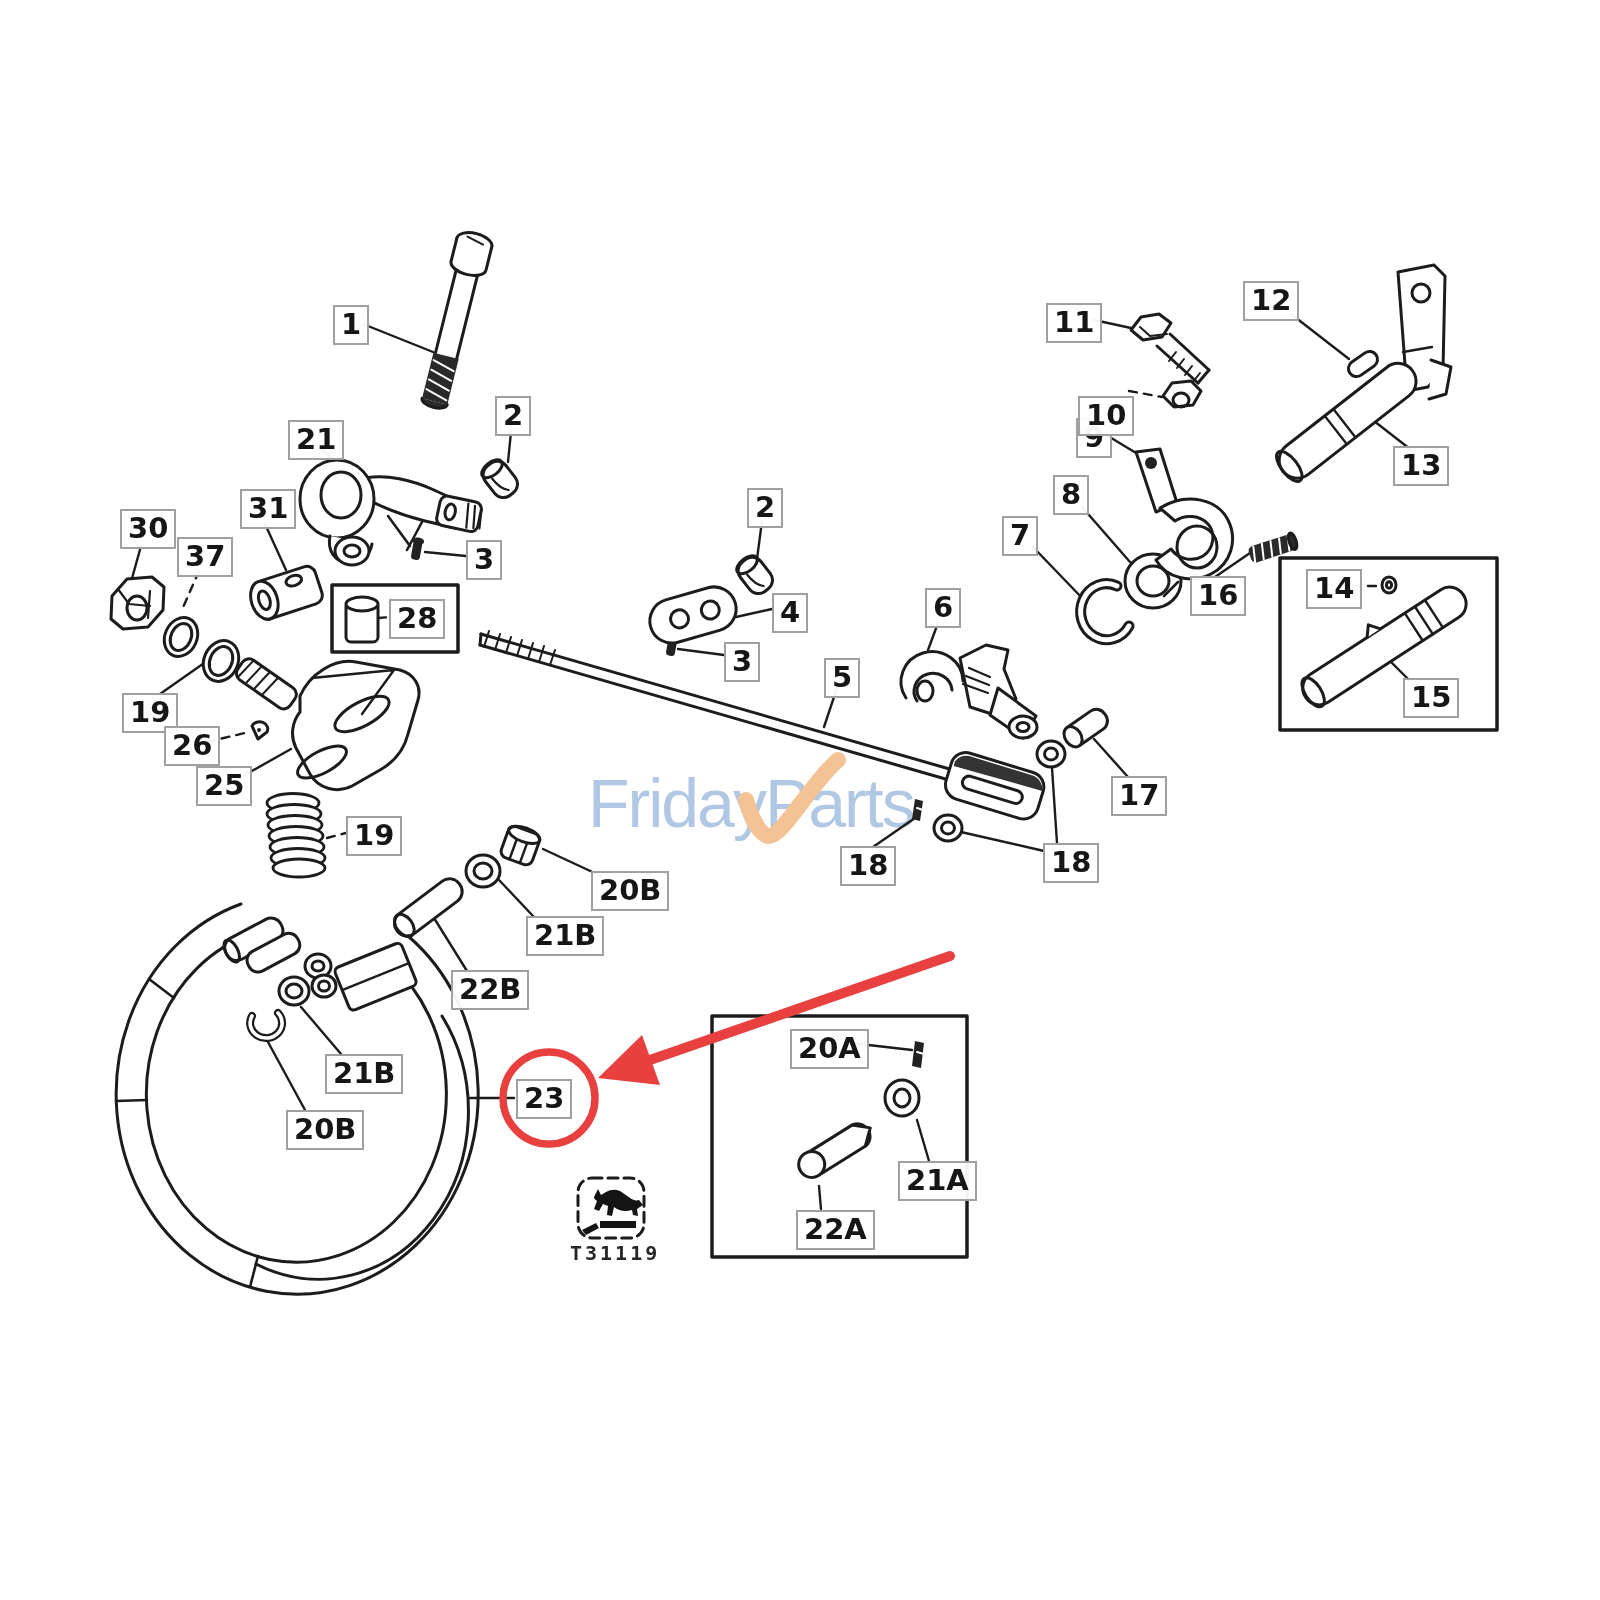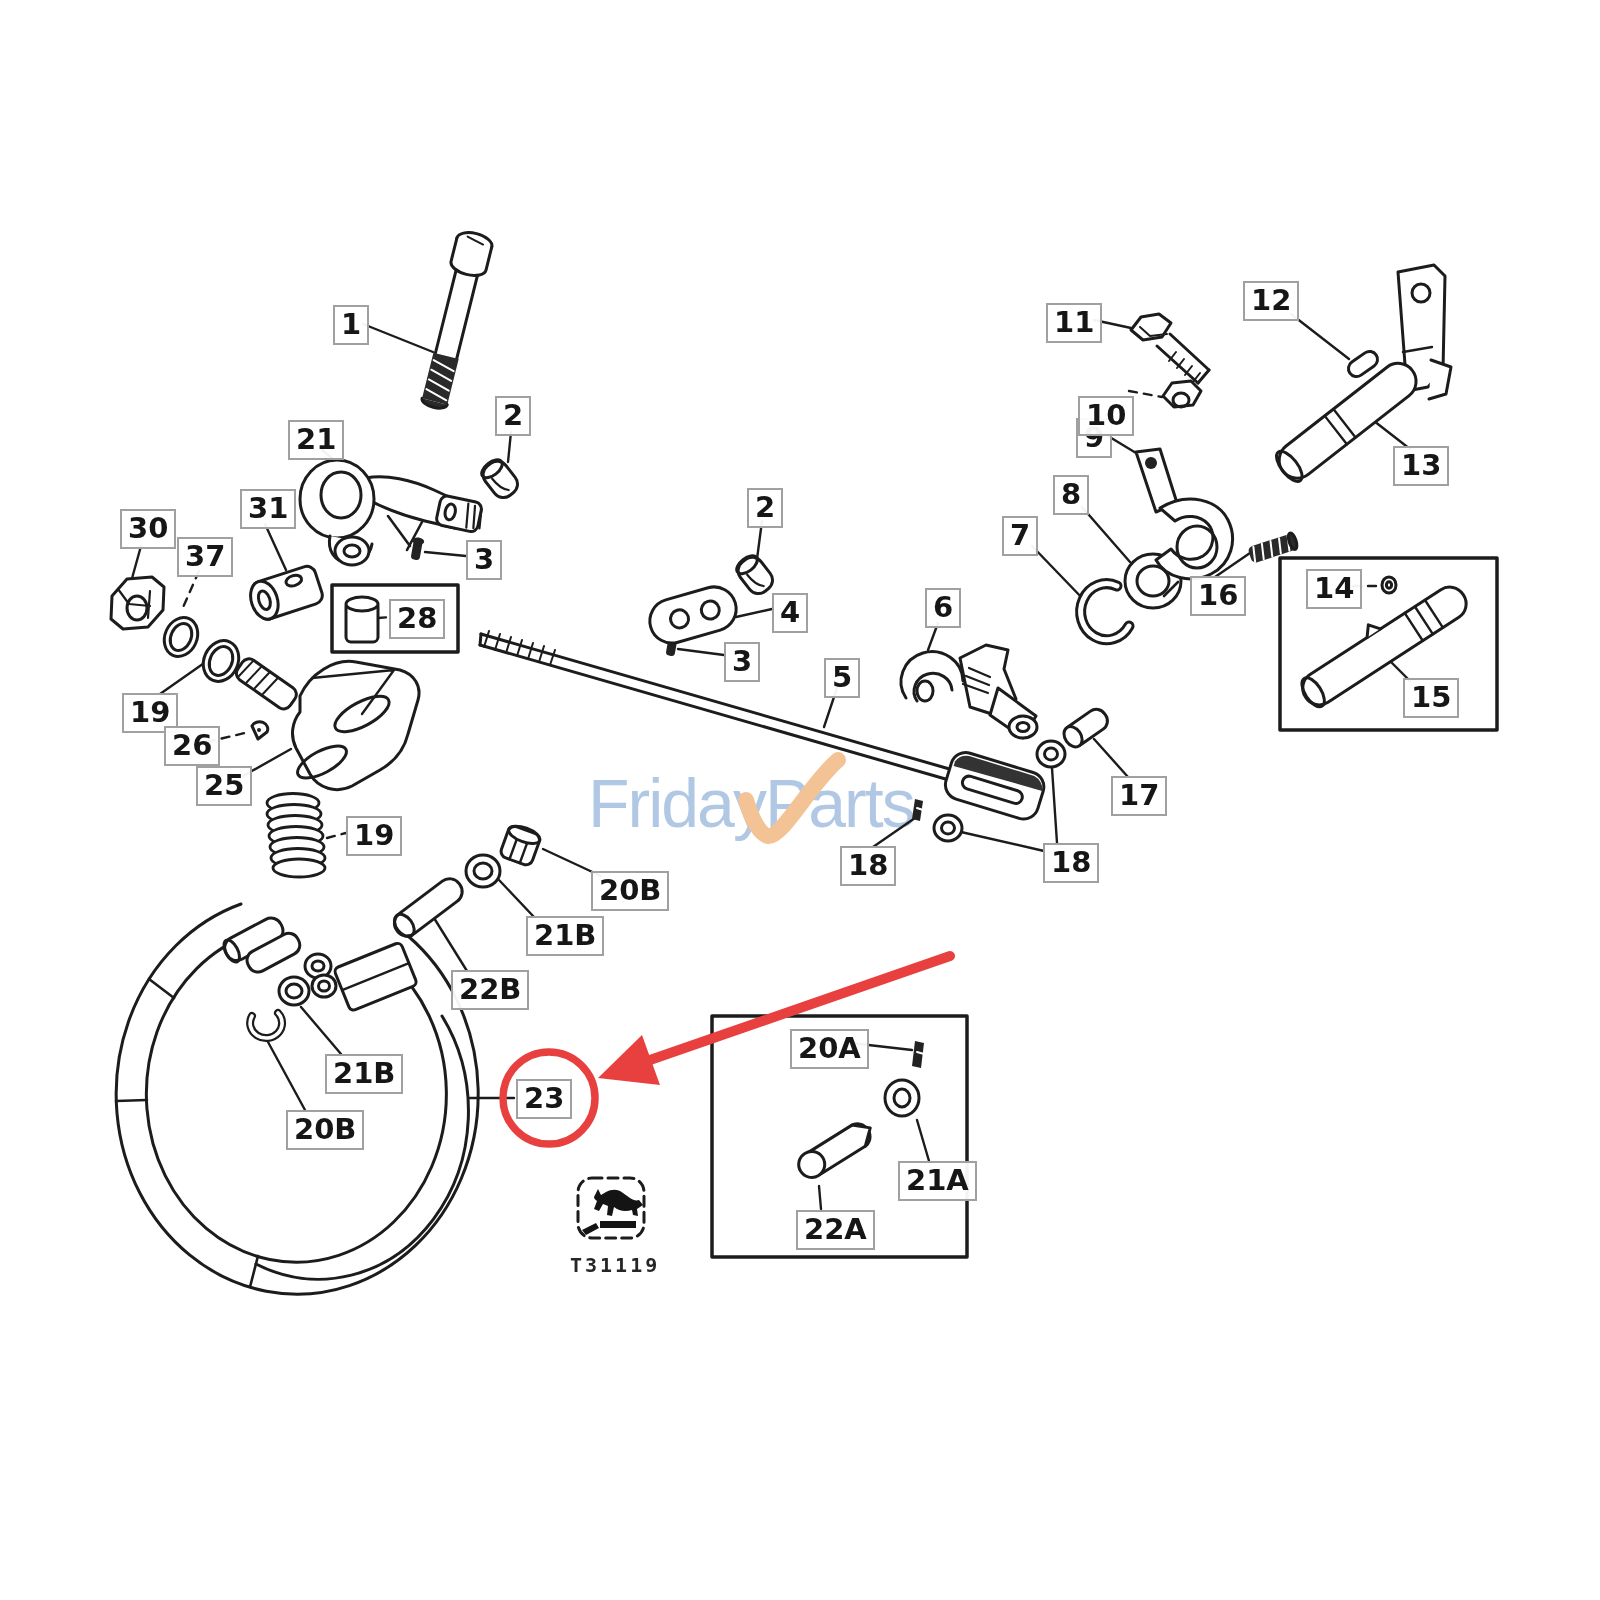--- a/index.html
+++ b/index.html
@@ -11,21 +11,21 @@
   .co{position:absolute;box-sizing:border-box;border:2px solid #a0a0a0;background:rgba(255,255,255,.95);
       color:#161616;font-weight:bold;font-size:29px;line-height:1.0;padding:3px 6px 4px 6px;
       font-family:"DejaVu Sans",sans-serif;letter-spacing:0px;}
   
   #wm{left:588px;top:752px;width:430px;height:100px;opacity:.82;}
   #wm .wtxt{position:absolute;left:0;top:12px;white-space:nowrap;font-weight:normal;
             font-size:68px;letter-spacing:-2px;color:#9fbcdf;font-family:"Liberation Sans",sans-serif;}
   #wm svg{position:absolute;left:142px;top:-8px;}
   
   #dwgnum{left:570px;top:1241px;width:110px;color:#262626;font-weight:bold;
-          font-family:"DejaVu Sans Mono",monospace;font-size:20px;letter-spacing:3px;margin-top:12px;}
+          font-family:"DejaVu Sans Mono",monospace;font-size:20px;letter-spacing:3px;}
 </style>
 </head>
 <body>
 
 <div id="stage">
 
   <div id="wm">
     <span class="wtxt"><span>Friday</span><span>Parts</span></span>
     <svg width="120" height="108" viewBox="0 0 120 108">
       <path d="M16,56 C22,76 30,90 38,92 C52,94 80,40 108,16" fill="none" stroke="#f2b77e" stroke-width="16" stroke-linecap="round"></path>

